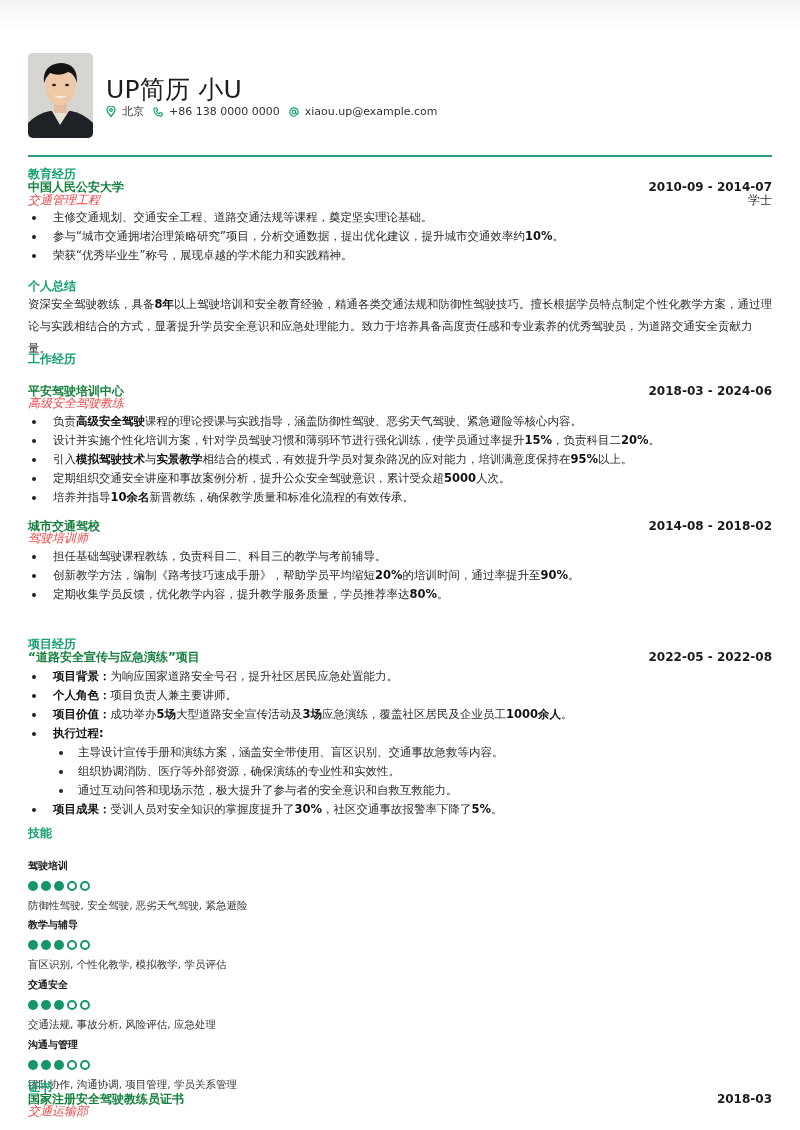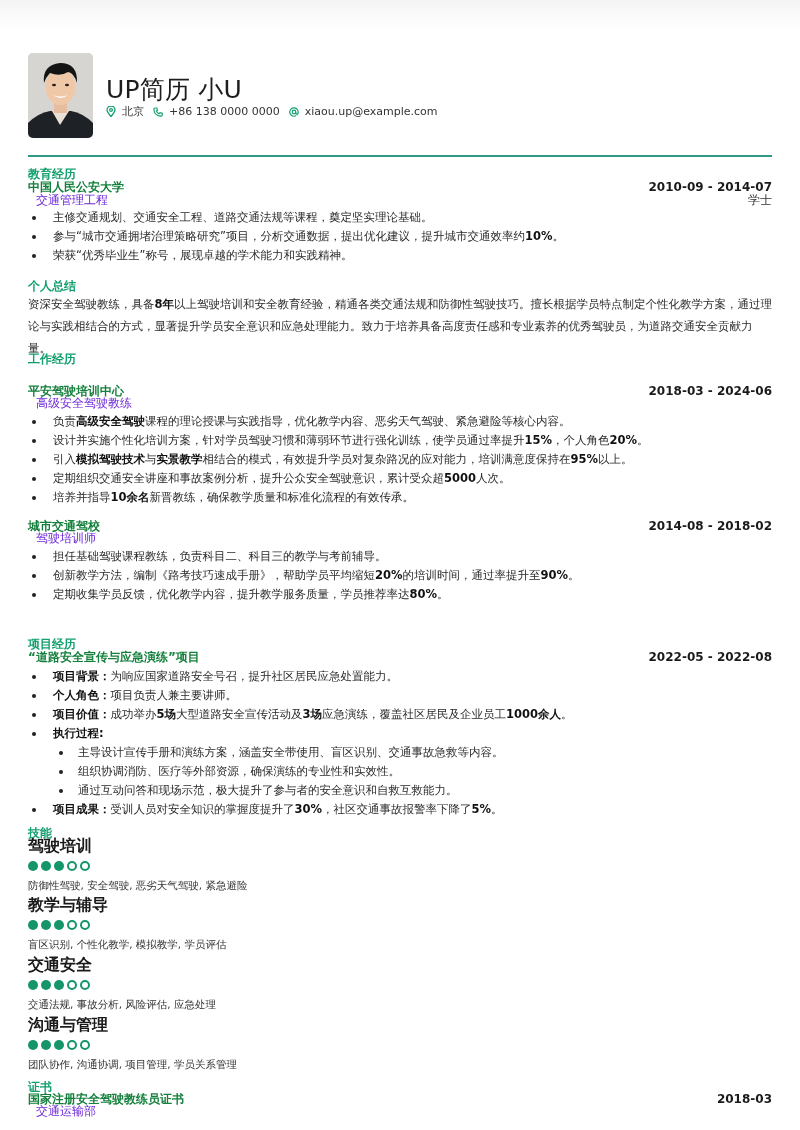--- a/index.html
+++ b/index.html
@@ -12,36 +12,36 @@
   .photo { position: absolute; left: 0; top: 0; width: 65px; height: 85px; border-radius: 5px; overflow: hidden; background: #d8d8d6; }
   .name { position: absolute; left: 78px; top: 20px; font-size: 25px; color: #1d1d1d; font-weight: 400; letter-spacing: 0.2px; }
   .contacts { position: absolute; left: 78px; top: 51px; display: flex; align-items: center; font-size: 11px; color: #333; }
   .contact { display: flex; align-items: center; margin-right: 9px; }
   .contact svg { margin-right: 6px; }
 
   .divider { position: absolute; left: 0; top: 155px; width: 744px; height: 1.5px; background: #2f9a84; }
 
   .section-title { position: absolute; left: 0; font-size: 12px; color: #14a06e; font-weight: 700; line-height: 13px; }
   .entry-title { position: absolute; left: 0; font-size: 12px; font-weight: 700; color: #15803d; line-height: 13px; }
-  .entry-sub { position: absolute; left: 8px; font-size: 12px; color: #6d28d9; line-height: 13px; }
+  .entry-sub { position: absolute; left: 0; font-size: 12px; color: #ef4444; line-height: 13px; font-style: italic; }
   .entry-date { position: absolute; right: 0; font-size: 12px; font-weight: 700; color: #1a1a1a; line-height: 13px; }
   .entry-degree { position: absolute; right: 0; font-size: 12px; color: #333; line-height: 13px; }
 
   .bullets { position: absolute; left: 0; width: 744px; list-style: none; }
   .bullets li { position: relative; padding-left: 25px; font-size: 11.5px; color: #2a2a2a; height: 19px; line-height: 19px; white-space: nowrap; }
   .bullets li::before { content: ""; position: absolute; left: 4px; top: 8px; width: 4px; height: 4px; border-radius: 50%; background: #222; }
   .bullets li b { font-weight: 700; color: #111; }
   .bullets li.sub { padding-left: 50px; }
   .bullets li.sub::before { left: 31px; }
 
   .summary { position: absolute; left: 0; top: 293px; width: 744px; font-size: 11.5px; line-height: 22px; color: #2a2a2a; }
   .summary b { font-weight: 700; color: #111; }
 
   .skill { position: absolute; left: 0; width: 400px; }
-  .skill-name { font-size: 16px; font-weight: 700; color: #1a1a1a; line-height: 14px; }
+  .skill-name { font-size: 10px; font-weight: 700; color: #1a1a1a; line-height: 14px; margin-top: 20px; }
   .dots { display: flex; margin-top: 8px; }
   .dot { width: 10px; height: 10px; border-radius: 50%; margin-right: 3px; }
   .dot.on { background: #14956a; }
   .dot.off { background: #fff; border: 2px solid #14956a; }
   .skill-tags { font-size: 10.5px; color: #333; margin-top: 8px; line-height: 12px; }
 </style>
 </head>
 <body>
 
 <div class="topbar"></div>
@@ -101,22 +101,22 @@
   </ul>
 
   <div class="section-title" style="top:280px;">个人总结</div>
   <div class="summary"><span>资深安全驾驶教练，具备</span><b>8年</b><span>以上驾驶培训和安全教育经验，精通各类交通法规和防御性驾驶技巧。擅长根据学员特点制定个性化教学方案，通过理论与实践相结合的方式，显著提升学员安全意识和应急处理能力。致力于培养具备高度责任感和专业素养的优秀驾驶员，为道路交通安全贡献力量。</span></div>
 
   <div class="section-title" style="top:353px;">工作经历</div>
   <div class="entry-title" style="top:385px;">平安驾驶培训中心</div>
   <div class="entry-date" style="top:385px;">2018-03 - 2024-06</div>
   <div class="entry-sub" style="top:397px;">高级安全驾驶教练</div>
   <ul class="bullets" id="job0" style="top:412px;">
-      <li><span>负责</span><b>高级安全驾驶</b><span>课程的理论授课与实践指导，优化教学内容、恶劣天气驾驶、紧急避险等核心内容。</span></li>
-      <li><span>设计并实施个性化培训方案，针对学员驾驶习惯和薄弱环节进行强化训练，使学员通过率提升</span><b>15%</b><span>，个人角色</span><b>20%</b><span>。</span></li>
+      <li><span>负责</span><b>高级安全驾驶</b><span>课程的理论授课与实践指导，涵盖防御性驾驶、恶劣天气驾驶、紧急避险等核心内容。</span></li>
+      <li><span>设计并实施个性化培训方案，针对学员驾驶习惯和薄弱环节进行强化训练，使学员通过率提升</span><b>15%</b><span>，负责科目二</span><b>20%</b><span>。</span></li>
       <li><span>引入</span><b>模拟驾驶技术</b><span>与</span><b>实景教学</b><span>相结合的模式，有效提升学员对复杂路况的应对能力，培训满意度保持在</span><b>95%</b><span>以上。</span></li>
       <li><span>定期组织交通安全讲座和事故案例分析，提升公众安全驾驶意识，累计受众超</span><b>5000</b><span>人次。</span></li>
       <li><span>培养并指导</span><b>10余名</b><span>新晋教练，确保教学质量和标准化流程的有效传承。</span></li>
     </ul>
 
   <div class="entry-title" style="top:520px;">城市交通驾校</div>
   <div class="entry-date" style="top:520px;">2014-08 - 2018-02</div>
   <div class="entry-sub" style="top:532px;">驾驶培训师</div>
   <ul class="bullets" style="top:547px;">
       <li><span>担任基础驾驶课程教练，负责科目二、科目三的教学与考前辅导。</span></li>

